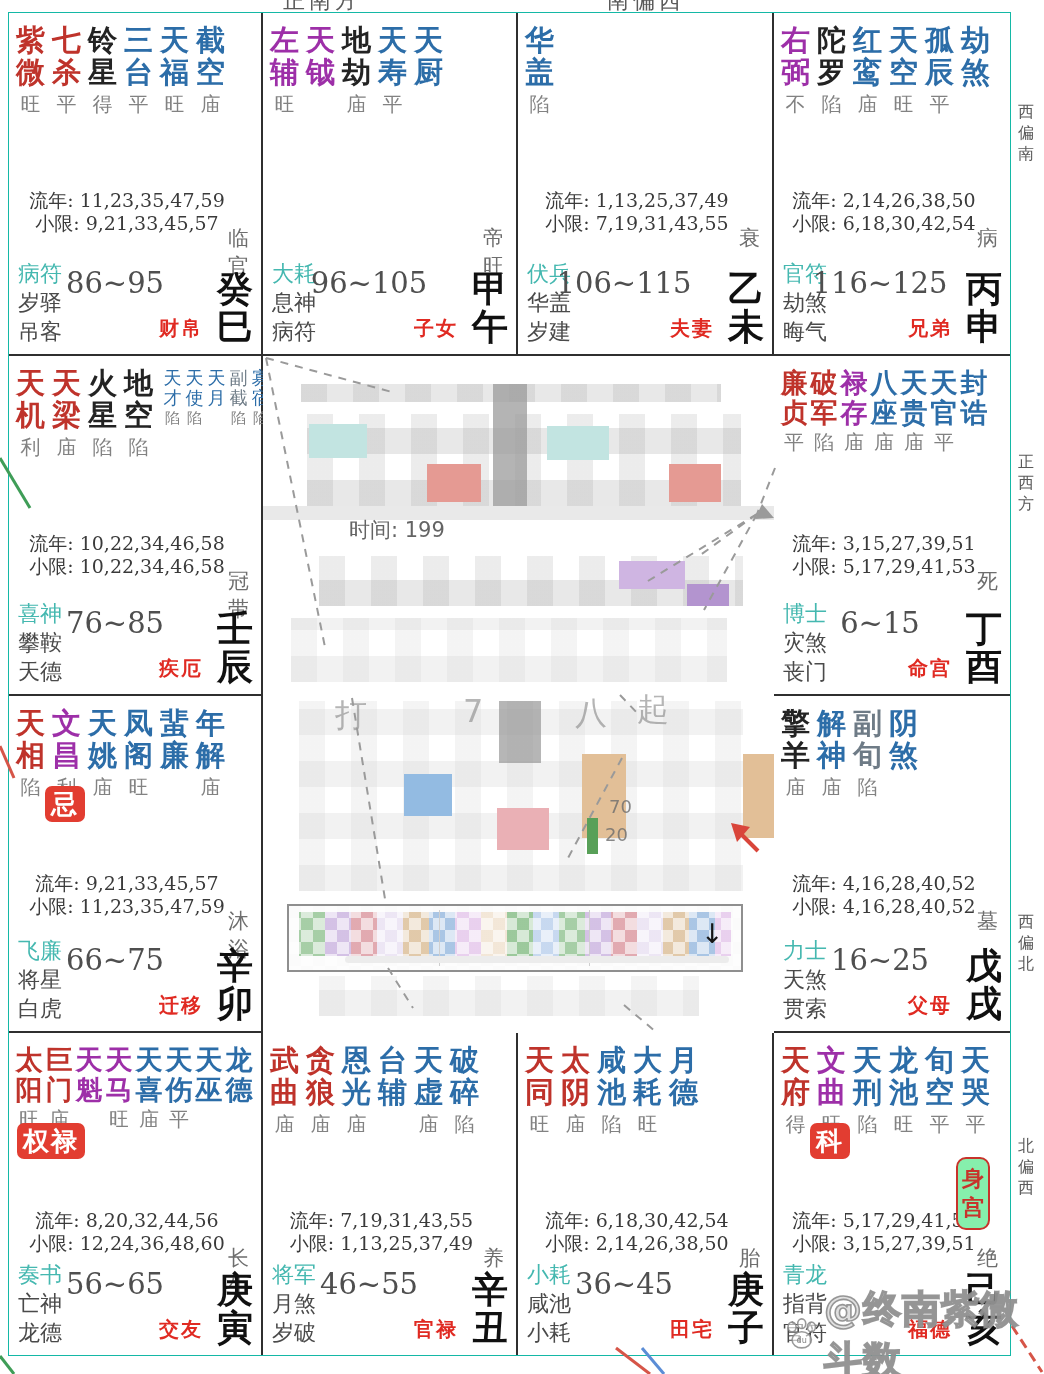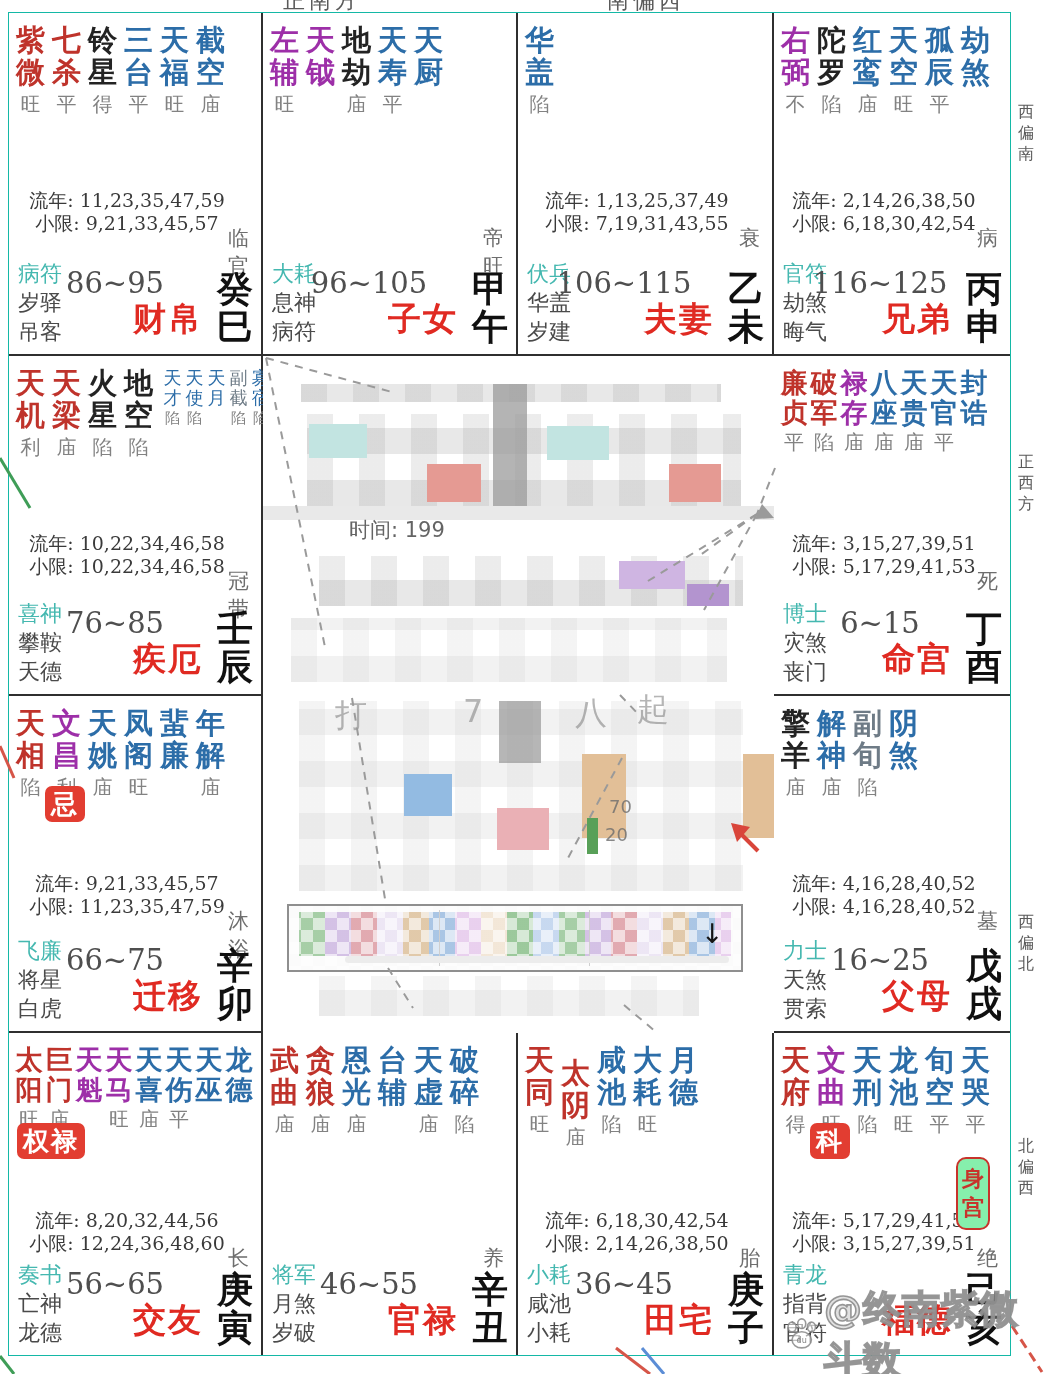--- a/index.html
+++ b/index.html
@@ -37,21 +37,21 @@
   .fortune{position:absolute;top:176px;left:0;right:16px;text-align:center;
            font-size:19px;line-height:23px;color:#3a3a3a;}
   .stage{position:absolute;top:211px;right:12px;width:1em;font-size:21px;line-height:1.35;
          color:#6e6e6e;text-align:center;font-family:"DejaVu Sans",sans-serif;}
   .gods{position:absolute;left:9px;bottom:8px;font-size:22px;line-height:29px;
         color:#4a4a4a;font-family:"DejaVu Sans",sans-serif;}
   .gods .teal{color:#45b8b0;}
   .age{position:absolute;left:26px;bottom:54px;width:160px;text-align:center;
        font-size:29px;color:#4f4f4f;}
   .boxed{border:2px solid #9a9a9a;border-radius:12px;padding:0 9px;display:inline-block;}
-  .pname{position:absolute;right:58px;bottom:12px;font-size:33px;font-weight:700;
+  .pname{position:absolute;right:58px;bottom:12px;font-size:20px;font-weight:700;
          color:#e02a22;letter-spacing:2px;font-family:"DejaVu Sans",sans-serif;margin-left:24px;}
   .branch{position:absolute;right:8px;bottom:8px;width:1em;font-size:36px;line-height:1.05;
           font-weight:700;color:#101010;text-align:center;word-break:break-all;
           font-family:"DejaVu Sans",sans-serif;}
   .body-badge{position:absolute;right:20px;top:124px;width:1em;font-size:22px;
           line-height:1.3;color:#c8332b;border:2px solid #c8332b;border-radius:10px;
           padding:6px 4px;text-align:center;font-weight:600;background:#86efac;
           font-family:"DejaVu Sans",sans-serif;word-break:break-all;}
 
   
@@ -493,38 +493,42 @@
         </div>
         <div class="star">
           <div class="sname" style="color: rgb(44, 109, 168);">天虚</div>
           <div class="sstat">庙</div>
         </div>
         <div class="star">
           <div class="sname" style="color: rgb(44, 109, 168);">破碎</div>
           <div class="sstat">陷</div>
         </div>
       </div>
+      <div class="fortune">
+        <div class="fl">流年: 7,19,31,43,55</div>
+        <div class="fl">小限: 1,13,25,37,49</div>
+      </div>
       <div class="stage">养</div>
       <div class="gods">
         <div class="teal">将军</div>
         <div class="g">月煞</div>
         <div class="g">岁破</div>
       </div>
       <div class="age">46~55</div>
       <div class="pname">官禄</div>
       <div class="branch">辛丑</div>
     </div>
   <div class="palace r4 c3">
       <div class="stars">
         <div class="star">
           <div class="sname" style="color: rgb(191, 51, 43);">天同</div>
           <div class="sstat">旺</div>
         </div>
         <div class="star">
-          <div class="sname" style="color: rgb(191, 51, 43); margin-top: 13px;">太阴</div>
+          <div class="sname" style="color: rgb(191, 51, 43);">太阴</div>
           <div class="sstat">庙</div>
         </div>
         <div class="star">
           <div class="sname" style="color: rgb(44, 109, 168);">咸池</div>
           <div class="sstat">陷</div>
         </div>
         <div class="star">
           <div class="sname" style="color: rgb(44, 109, 168);">大耗</div>
           <div class="sstat">旺</div>
         </div>

